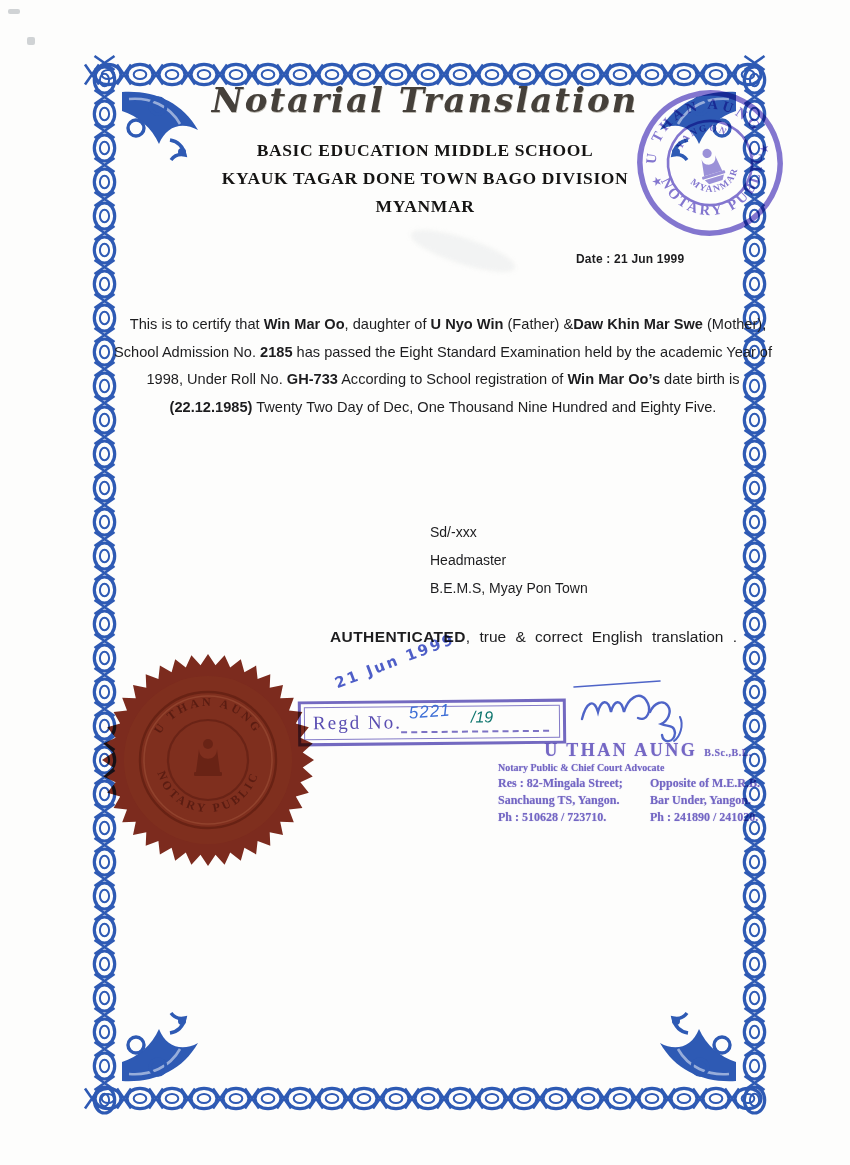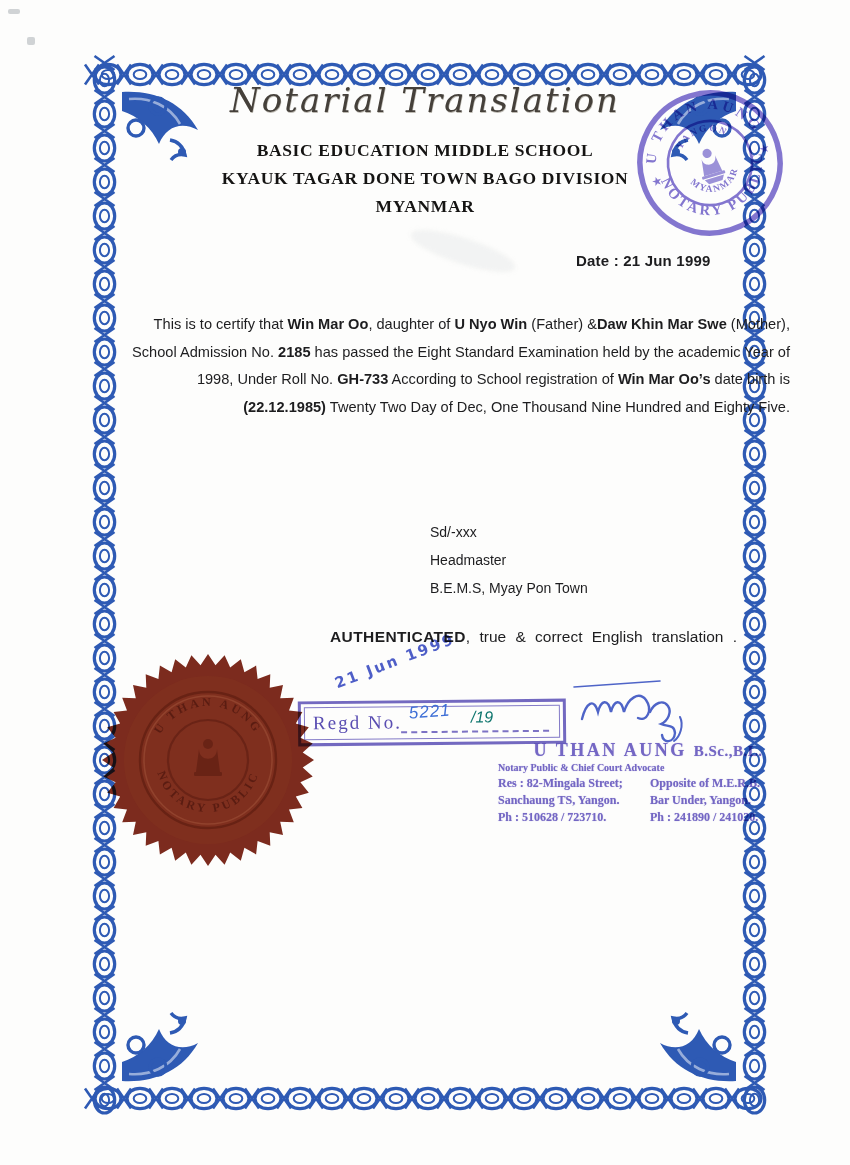--- a/index.html
+++ b/index.html
@@ -5,34 +5,34 @@
   html,body{margin:0;padding:0;background:#e8e8e8;}
   .page{
     position:relative;width:850px;height:1165px;margin:0 auto;
     background:#fdfdfc;overflow:hidden;
     font-family:"Liberation Sans",sans-serif;color:#1d1d1f;
   }
   .abs{position:absolute;}
   
   .title-script{
     left:90px;right:90px;top:80px;text-align:center;
-    font-family:"DejaVu Serif",serif;font-style:italic;font-weight:400;
+    font-family:"DejaVu Serif",serif;font-style:italic;font-weight:700;
     font-size:34px;letter-spacing:2px;color:#45403a;
     text-shadow:0.5px 0.5px 0 rgba(70,60,40,0.35);
   }
   .school-line{
     left:90px;right:90px;text-align:center;
     font-family:"Liberation Serif",serif;font-weight:bold;
     font-size:17.5px;letter-spacing:0.6px;color:#151413;
   }
-  .date-line{left:576px;top:252px;font-size:15px;font-weight:600;letter-spacing:0.2px;}
+  .date-line{left:576px;top:252px;font-size:12px;font-weight:600;letter-spacing:0.2px;}
   
   .body-par{
     left:112px;top:311px;width:662px;
-    font-size:14.6px;line-height:27.5px;text-align:right;text-indent:10px;margin-left:16px;
+    font-size:14.6px;line-height:27.5px;text-align:center;text-indent:10px;
   }
   .body-par b{font-weight:700;}
   
   .sd-block{left:430px;top:518px;width:310px;text-align:left;font-size:14px;line-height:28px;}
   
   .auth-line{left:330px;top:628px;width:432px;font-size:15.5px;word-spacing:5px;}
   .auth-line b{letter-spacing:0.4px;}
   
   .round-stamp{left:625px;top:78px;width:170px;height:170px;mix-blend-mode:multiply;}
   .seal{left:96px;top:648px;width:224px;height:224px;mix-blend-mode:multiply;z-index:5;}
@@ -54,21 +54,21 @@
     letter-spacing:2.5px;color:#3f51c6;opacity:0.92;mix-blend-mode:multiply;
   }
   .signature{left:552px;top:655px;width:200px;height:95px;mix-blend-mode:multiply;}
   
   .notary-block{
     left:498px;top:740px;width:300px;color:#6e60c4;opacity:0.95;
     font-family:"Liberation Serif",serif;mix-blend-mode:multiply;
     text-shadow:0 0 1px rgba(110,96,196,0.55);
   }
   .notary-name{font-size:18px;font-weight:bold;letter-spacing:2.5px;text-align:center;}
-  .notary-name .degrees{font-size:15px;letter-spacing:0.5px;}
+  .notary-name .degrees{font-size:10px;letter-spacing:0.5px;}
   .notary-title{font-size:10px;font-weight:bold;margin-top:1px;}
   .notary-cols{display:flex;margin-top:2px;}
   .notary-col{font-size:12px;font-weight:bold;line-height:17px;}
   .notary-col.c1{width:152px;}
   .notary-col.c2{width:144px;}
   
   .speck{background:#9aa0a6;opacity:0.45;border-radius:2px;}
   .crease{
     left:408px;top:238px;width:110px;height:26px;border-radius:50%;
     background:rgba(205,208,210,0.22);transform:rotate(18deg);filter:blur(2px);

